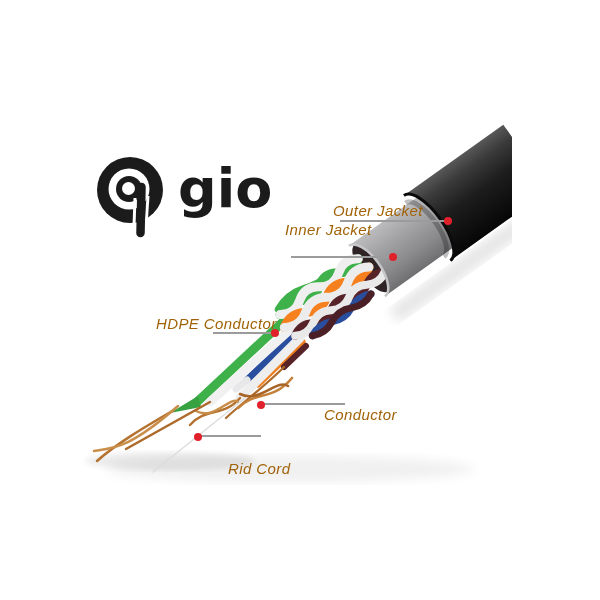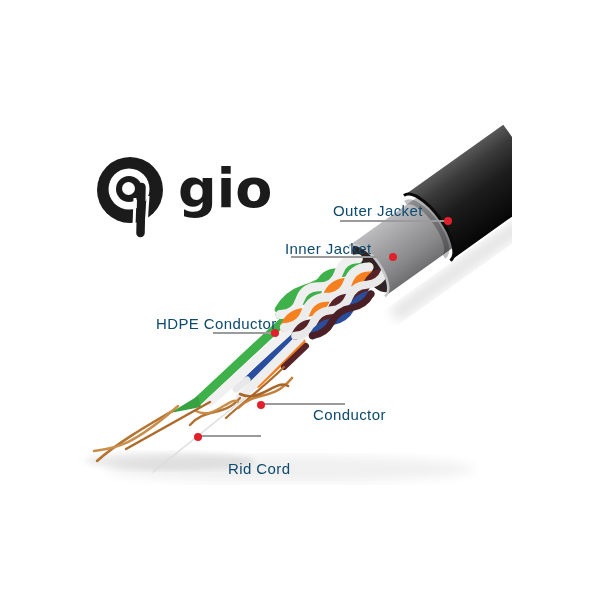--- a/index.html
+++ b/index.html
@@ -7,22 +7,22 @@
          font-family:"Liberation Sans",sans-serif;}
   
   .logo{position:absolute;left:96px;top:114px;display:flex;align-items:center;margin-top:40px;}
   .logo-mark{width:76px;height:88px;display:block;}
   .logo-text{position:absolute;left:82px;top:8px;
              font-family:"DejaVu Sans",sans-serif;font-weight:700;font-size:54px;
              line-height:1;color:#1b1b1b;letter-spacing:0px;}
   
   .cable{position:absolute;left:0;top:0;width:600px;height:600px;}
   
-  .annot-label{position:absolute;font-size:15px;line-height:1.15;color:#0c4a6e;
-               letter-spacing:.4px;white-space:nowrap;}
+  .annot-label{position:absolute;font-size:15px;line-height:1.15;color:#a16207;
+               letter-spacing:.4px;white-space:nowrap;font-style:italic;}
   .leader{position:absolute;height:2px;background:#9b9b9b;}
   .dot{position:absolute;width:8px;height:8px;border-radius:50%;background:#e0202a;}
 </style>
 </head>
 <body>
 
 <div class="stage">
 
   <div class="logo">
     <svg class="logo-mark" viewBox="0 0 76 88" aria-hidden="true">
@@ -115,33 +115,33 @@
     </g>
   </svg>
 
   <div>
     <span class="annot-label" style="left:333px;top:202px">Outer Jacket</span>
     <span class="leader" style="left:340px;top:220px;width:108px"></span>
     <span class="dot" style="left:444px;top:217px"></span>
   </div>
 
   <div>
-    <span class="annot-label" style="left:285px;top:240px">Inner Jacket</span>
+    <span class="annot-label" style="left:285px;top:221px">Inner Jacket</span>
     <span class="leader" style="left:291px;top:256px;width:101px"></span>
     <span class="dot" style="left:389px;top:253px"></span>
   </div>
 
   <div>
     <span class="annot-label" style="left:156px;top:315px">HDPE Conductor</span>
     <span class="leader" style="left:213px;top:332px;width:62px"></span>
     <span class="dot" style="left:271px;top:329px"></span>
   </div>
 
   <div>
-    <span class="annot-label" style="left:313px;top:406px">Conductor</span>
+    <span class="annot-label" style="left:324px;top:406px">Conductor</span>
     <span class="leader" style="left:262px;top:403px;width:83px"></span>
     <span class="dot" style="left:257px;top:401px"></span>
   </div>
 
   <div>
     <span class="annot-label" style="left:228px;top:460px">Rid Cord</span>
     <span class="leader" style="left:200px;top:435px;width:61px"></span>
     <span class="dot" style="left:194px;top:433px"></span>
   </div>
 

